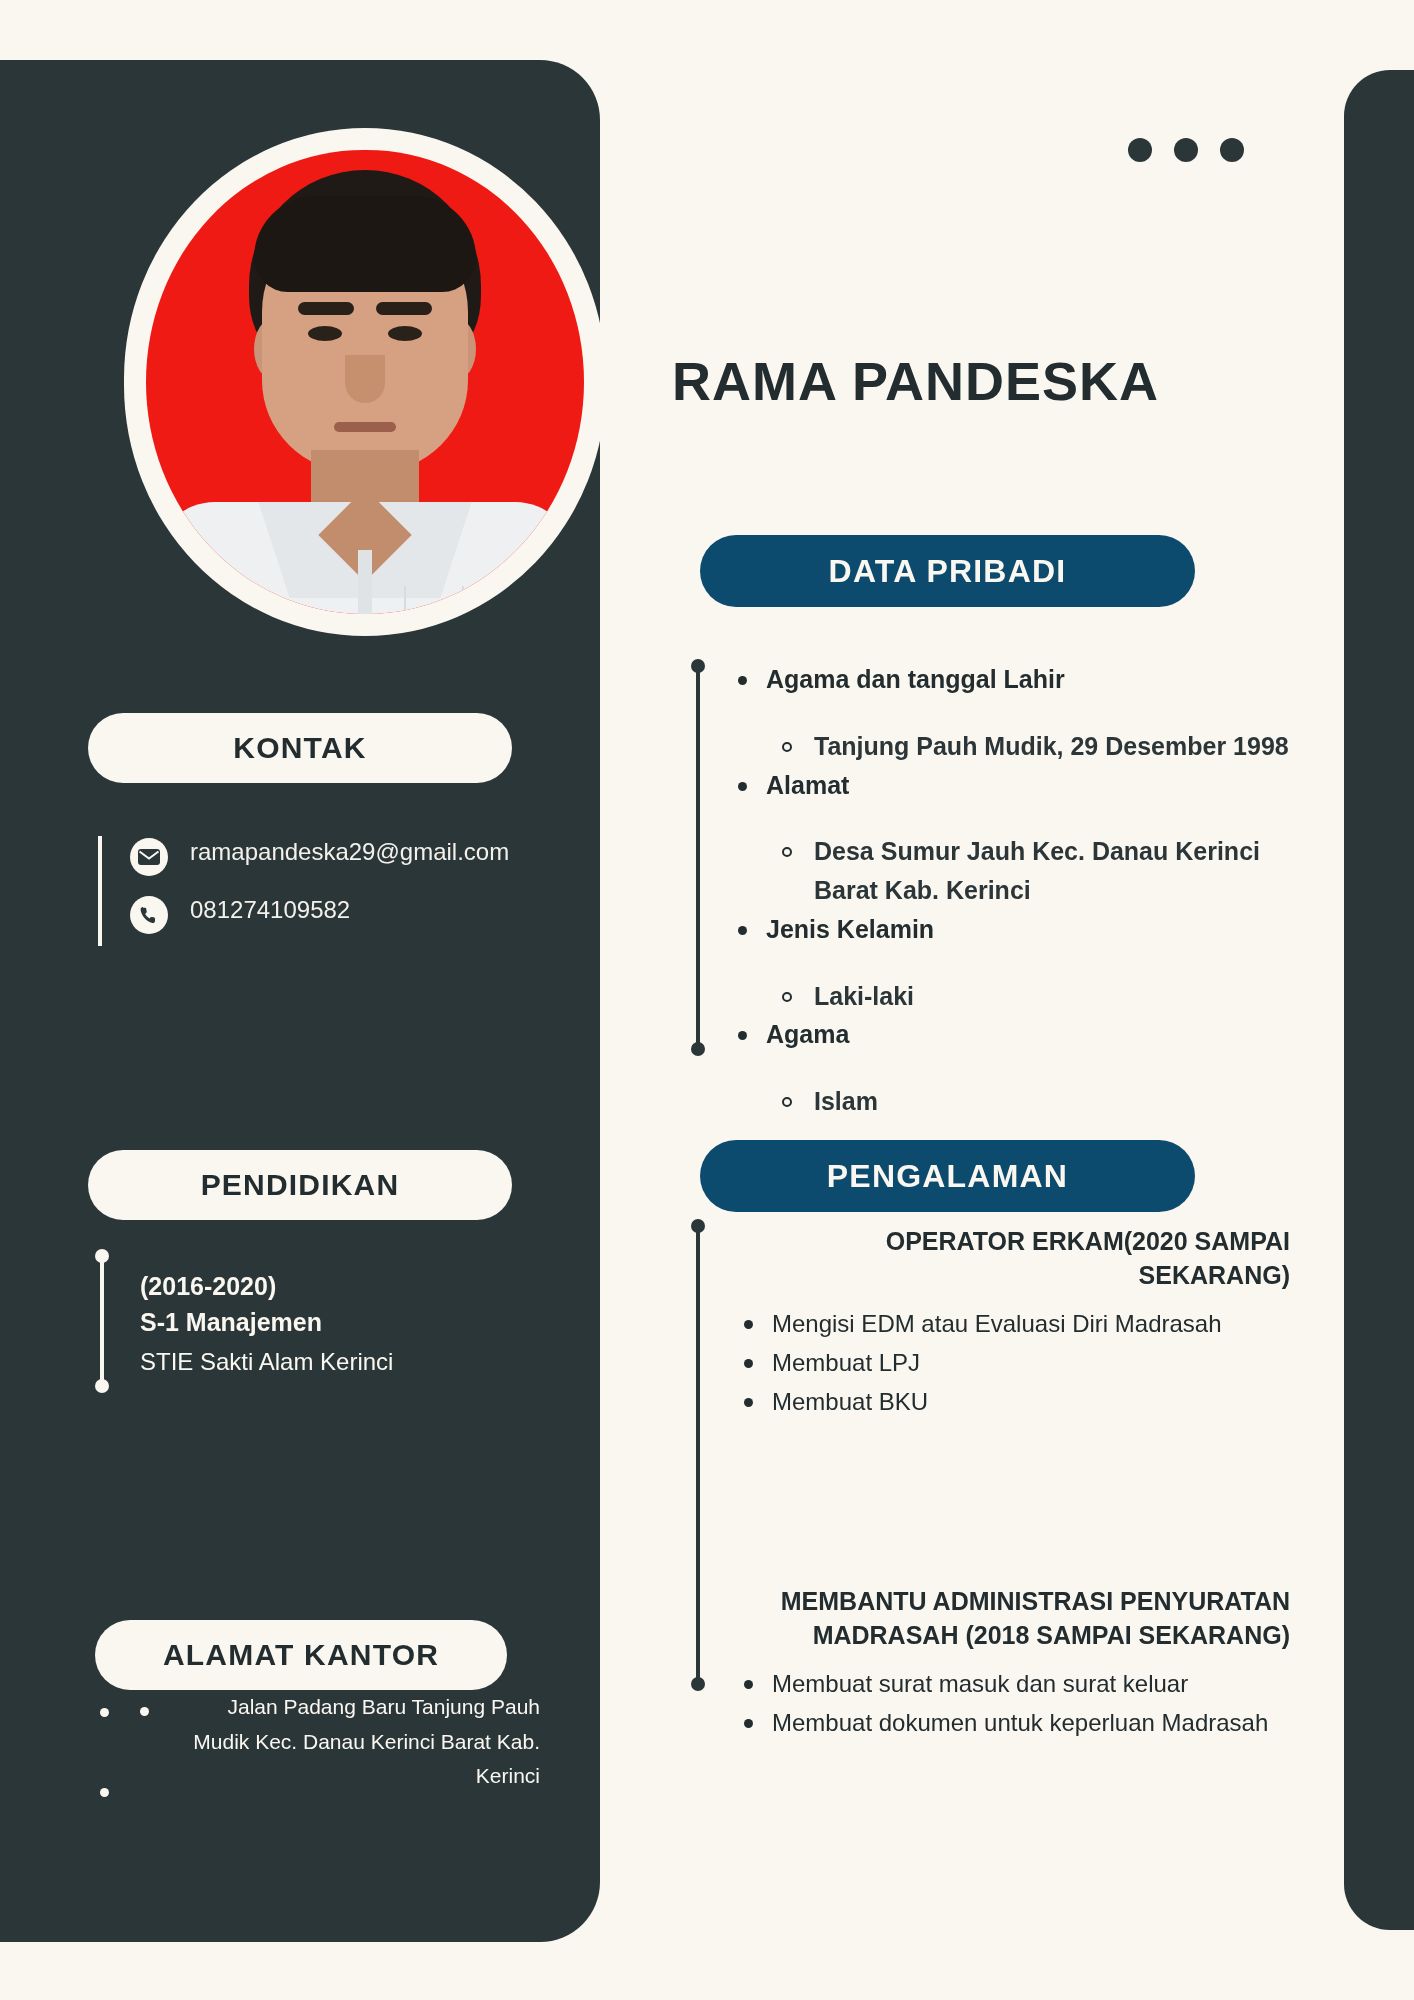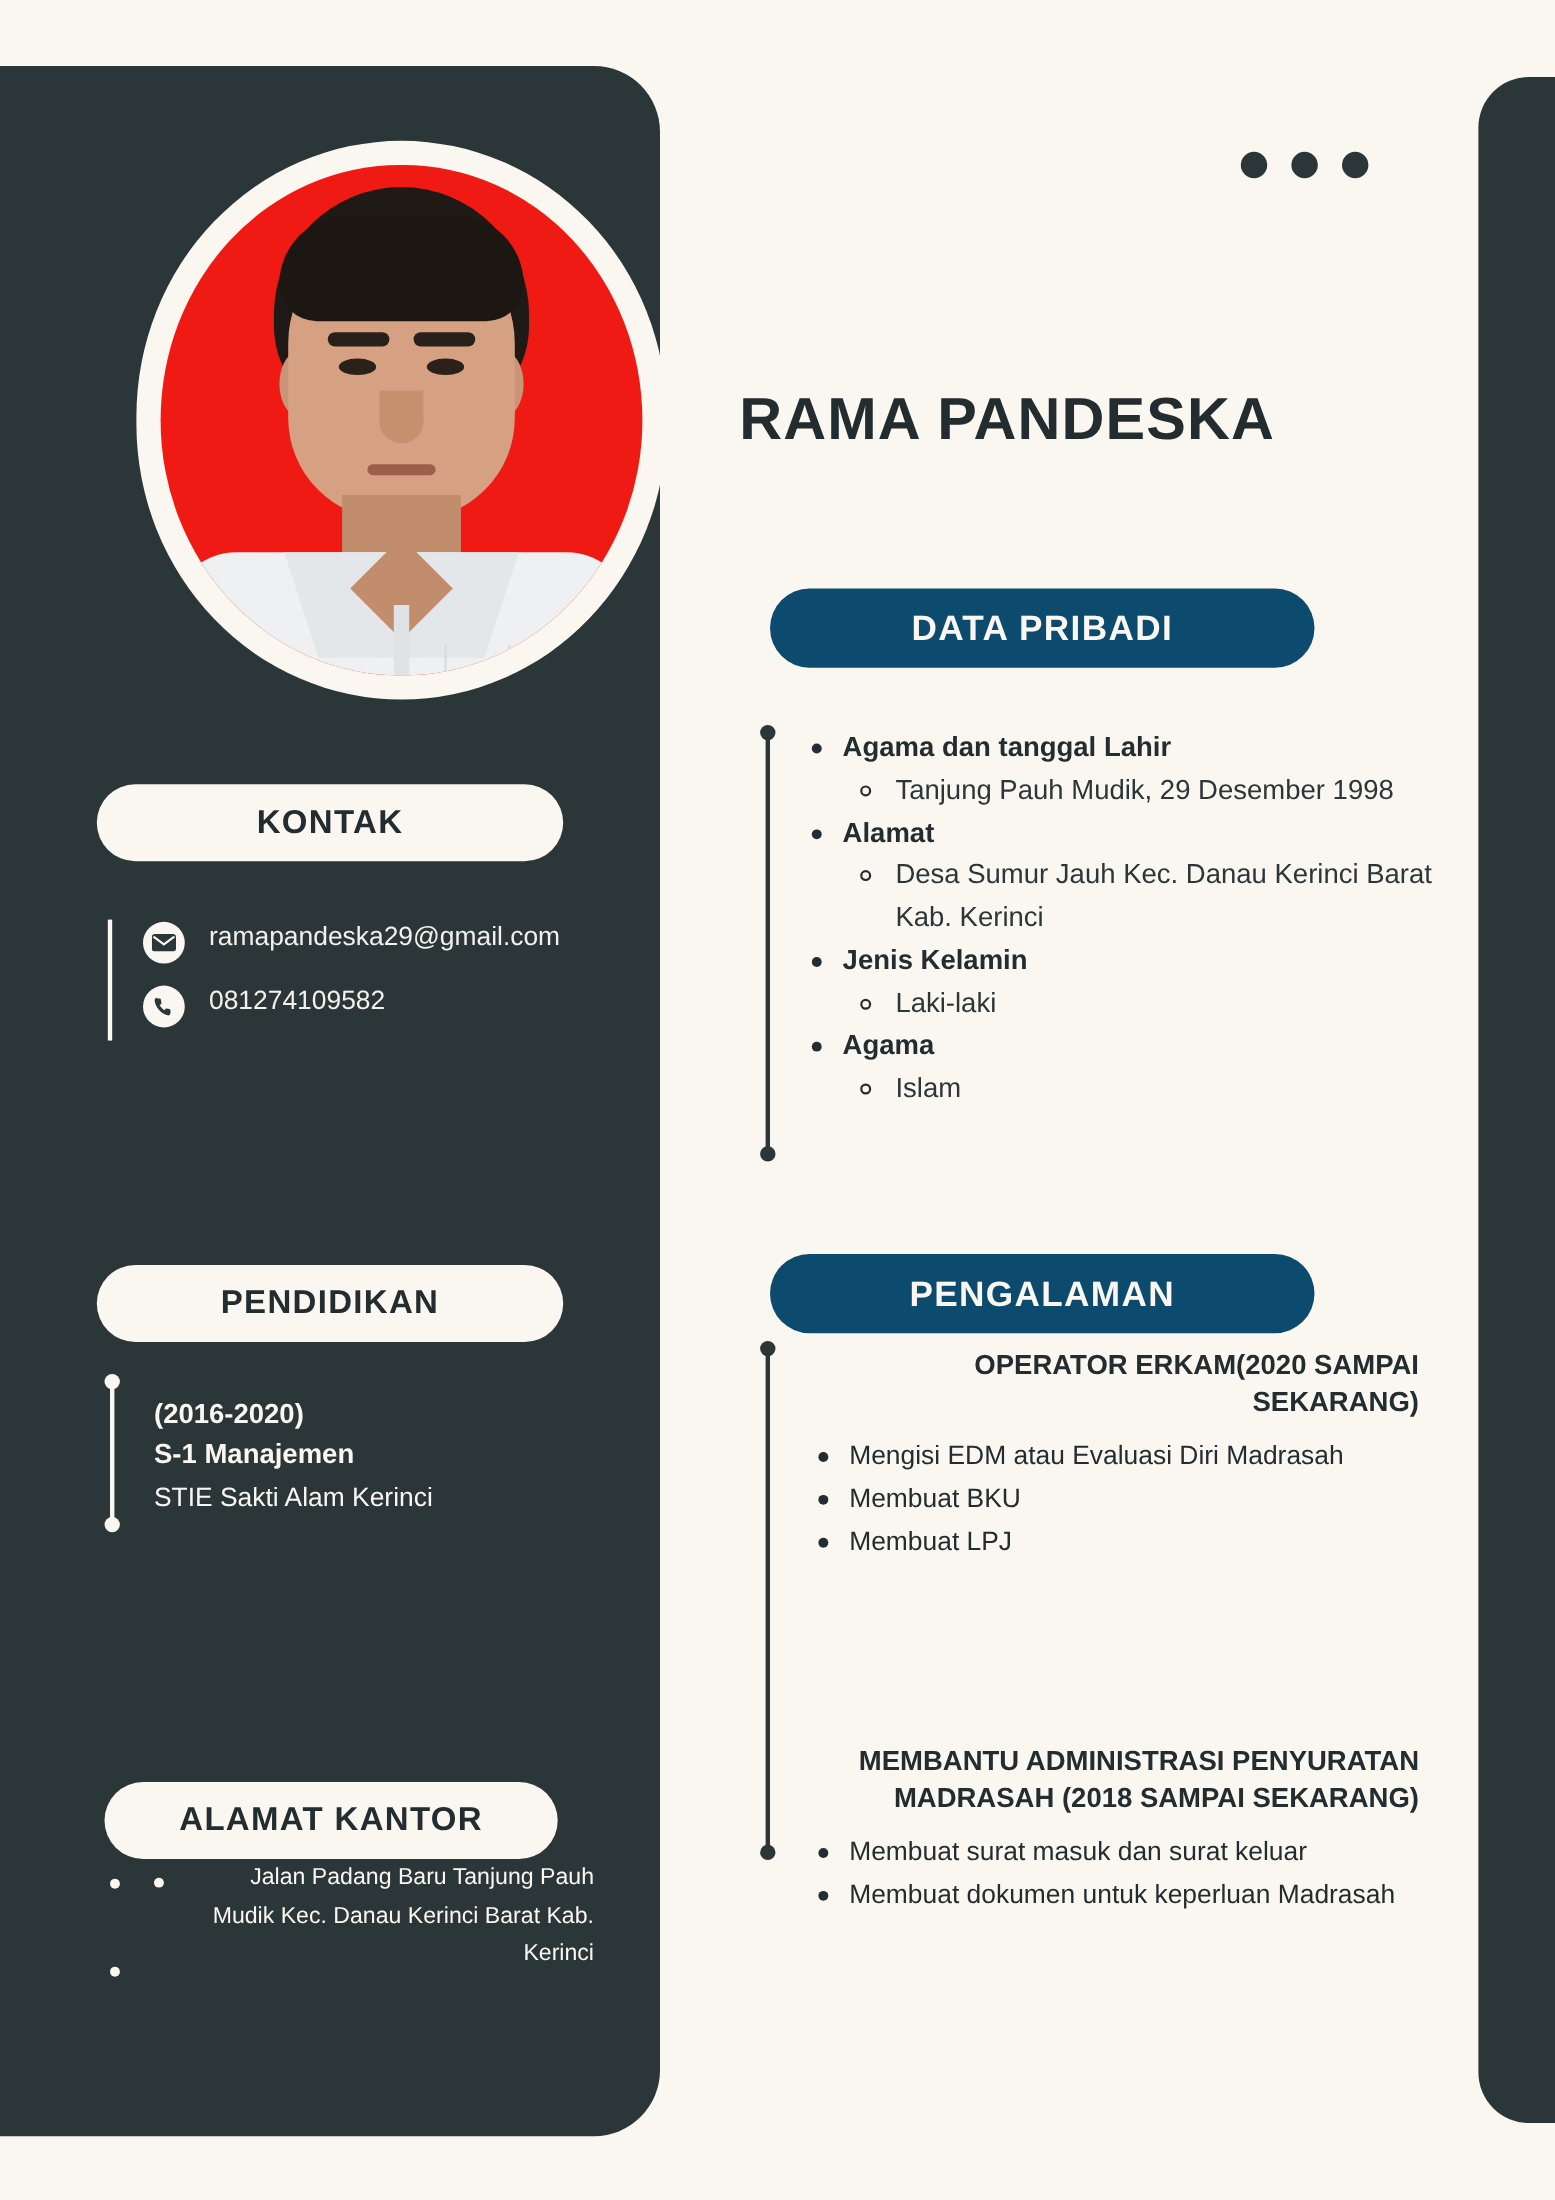--- a/index.html
+++ b/index.html
@@ -302,24 +302,25 @@
     left: 8px;
     top: 16px;
     width: 9px;
     height: 9px;
     border-radius: 50%;
     background: #232d30;
   }
   .data-list .lvl2 {
     position: relative;
     font-size: 25px;
-    font-weight: normal;
+    font-weight: bold;
     padding-left: 84px;
     line-height: 1.55;
     color: #2c3639;
+    margin-top: 28px;
   }
   .data-list .lvl2::before {
     content: "";
     position: absolute;
     left: 52px;
     top: 15px;
     width: 10px;
     height: 10px;
     border-radius: 50%;
     border: 2px solid #232d30;
@@ -497,22 +498,22 @@
   <div class="pill-dark" id="pill-pengalaman">PENGALAMAN</div>
   <div class="tl" id="tl-peng">
     <div class="cap top"></div>
     <div class="cap bot"></div>
   </div>
 
   <div class="exp" id="exp-1">
     <div class="exp-title">OPERATOR ERKAM(2020 SAMPAI SEKARANG)</div>
     <ul>
       <li>Mengisi EDM atau Evaluasi Diri Madrasah</li>
+      <li>Membuat LPJ</li>
       <li>Membuat BKU</li>
-      <li>Membuat LPJ</li>
     </ul>
   </div>
 
   <div class="exp" id="exp-2">
     <div class="exp-title">MEMBANTU ADMINISTRASI PENYURATAN MADRASAH (2018 SAMPAI SEKARANG)</div>
     <ul>
       <li>Membuat surat masuk dan surat keluar</li>
       <li>Membuat dokumen untuk keperluan Madrasah</li>
     </ul>
   </div>

